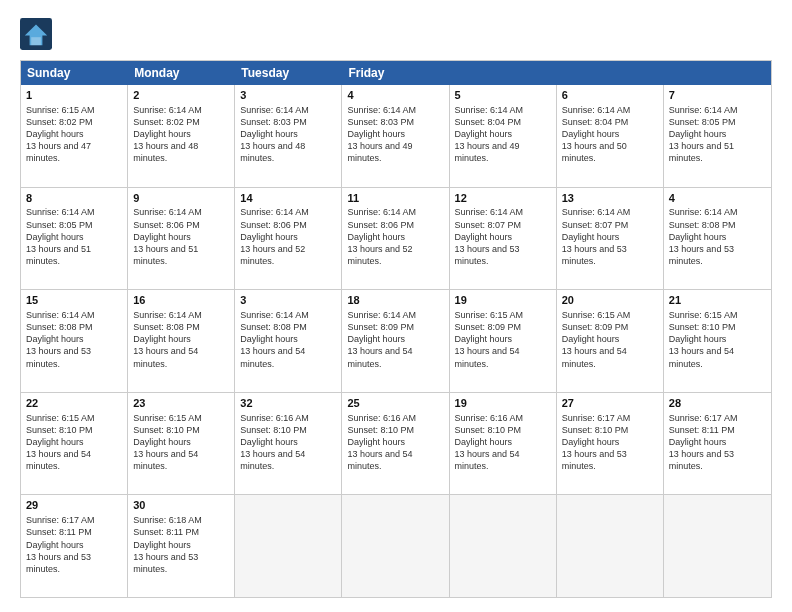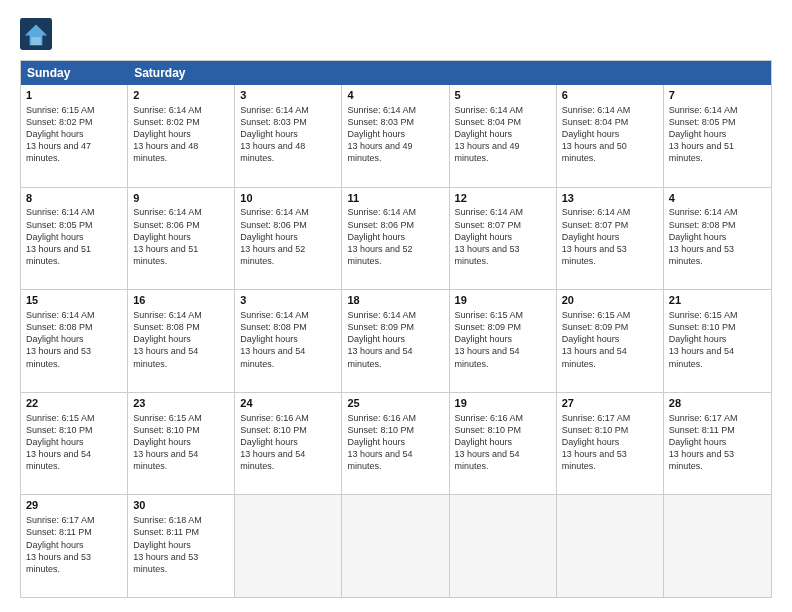--- a/index.html
+++ b/index.html
@@ -130,21 +130,23 @@
     </div>
     <div class="title-block">
       <h1></h1>
       <h2></h2>
     </div>
   </div>
 
   <div class="calendar">
     <div class="cal-header">
     <div class="cal-header-cell">Sunday</div>
-        <div class="cal-header-cell">Saturday</div>
+        <div class="cal-header-cell">Monday</div>
+        <div class="cal-header-cell">Tuesday</div>
+        <div class="cal-header-cell">Friday</div>
       </div>
     <div class="cal-body">
     <div class="cal-week">
           <div class="cal-cell">
             <span class="day-num">1</span>
             <div class="info">Sunrise: 6:15 AM<br>Sunset: 8:02 PM<br>Daylight hours<br>13 hours and 47 minutes.</div>
           </div>
           <div class="cal-cell">
             <span class="day-num">2</span>
             <div class="info">Sunrise: 6:14 AM<br>Sunset: 8:02 PM<br>Daylight hours<br>13 hours and 48 minutes.</div>
@@ -173,21 +175,21 @@
         <div class="cal-week">
           <div class="cal-cell">
             <span class="day-num">8</span>
             <div class="info">Sunrise: 6:14 AM<br>Sunset: 8:05 PM<br>Daylight hours<br>13 hours and 51 minutes.</div>
           </div>
           <div class="cal-cell">
             <span class="day-num">9</span>
             <div class="info">Sunrise: 6:14 AM<br>Sunset: 8:06 PM<br>Daylight hours<br>13 hours and 51 minutes.</div>
           </div>
           <div class="cal-cell">
-            <span class="day-num">10</span>
+            <span class="day-num">14</span>
             <div class="info">Sunrise: 6:14 AM<br>Sunset: 8:06 PM<br>Daylight hours<br>13 hours and 52 minutes.</div>
           </div>
           <div class="cal-cell">
             <span class="day-num">11</span>
             <div class="info">Sunrise: 6:14 AM<br>Sunset: 8:06 PM<br>Daylight hours<br>13 hours and 52 minutes.</div>
           </div>
           <div class="cal-cell">
             <span class="day-num">12</span>
             <div class="info">Sunrise: 6:14 AM<br>Sunset: 8:07 PM<br>Daylight hours<br>13 hours and 53 minutes.</div>
           </div>
@@ -233,21 +235,21 @@
         <div class="cal-week">
           <div class="cal-cell">
             <span class="day-num">22</span>
             <div class="info">Sunrise: 6:15 AM<br>Sunset: 8:10 PM<br>Daylight hours<br>13 hours and 54 minutes.</div>
           </div>
           <div class="cal-cell">
             <span class="day-num">23</span>
             <div class="info">Sunrise: 6:15 AM<br>Sunset: 8:10 PM<br>Daylight hours<br>13 hours and 54 minutes.</div>
           </div>
           <div class="cal-cell">
-            <span class="day-num">24</span>
+            <span class="day-num">32</span>
             <div class="info">Sunrise: 6:16 AM<br>Sunset: 8:10 PM<br>Daylight hours<br>13 hours and 54 minutes.</div>
           </div>
           <div class="cal-cell">
             <span class="day-num">25</span>
             <div class="info">Sunrise: 6:16 AM<br>Sunset: 8:10 PM<br>Daylight hours<br>13 hours and 54 minutes.</div>
           </div>
           <div class="cal-cell">
             <span class="day-num">19</span>
             <div class="info">Sunrise: 6:16 AM<br>Sunset: 8:10 PM<br>Daylight hours<br>13 hours and 54 minutes.</div>
           </div>

